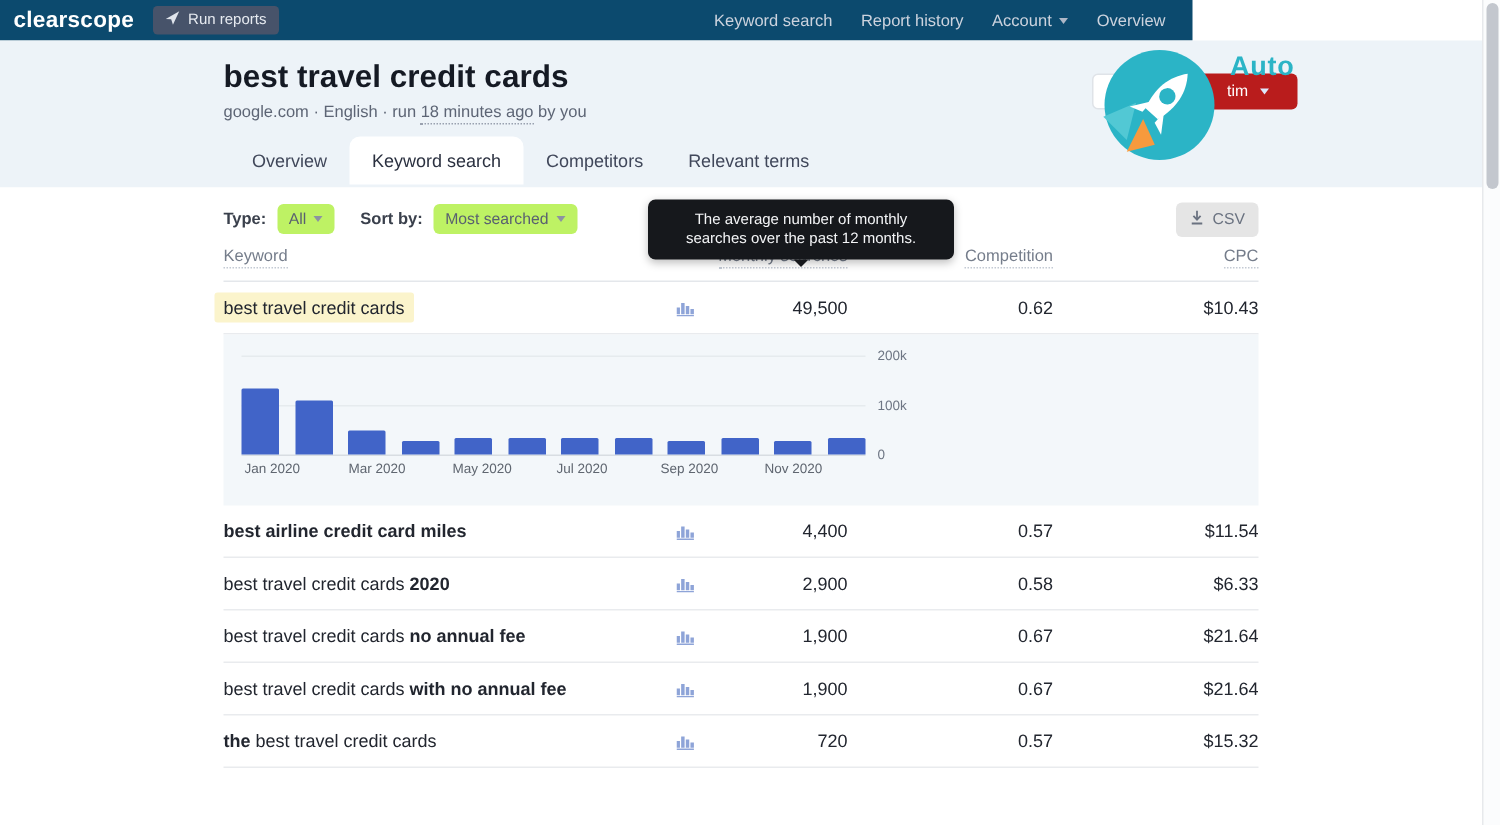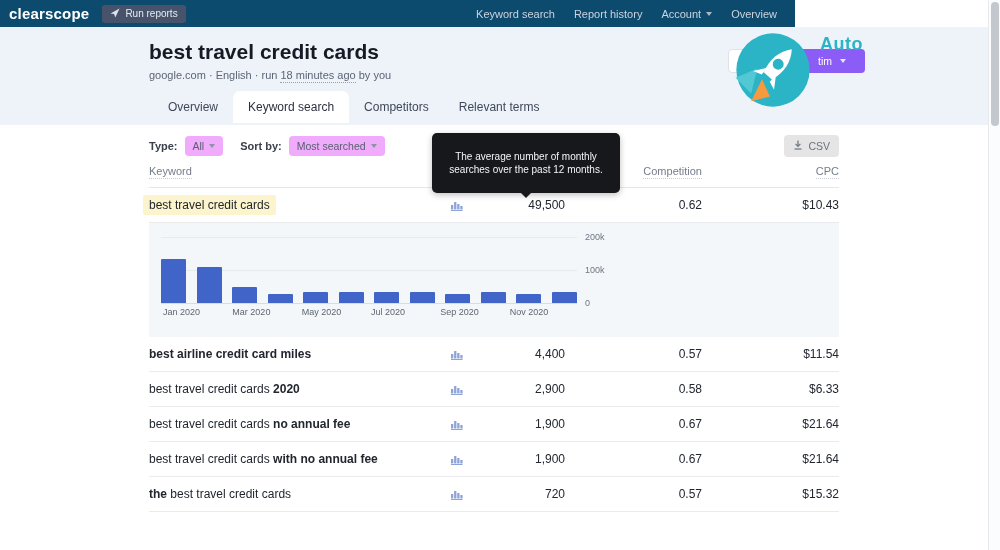--- a/index.html
+++ b/index.html
@@ -24,38 +24,38 @@
   .subtitle { margin-top:5px; font-size:11px; color:#5d6575; }
   .subtitle .dotted { border-bottom:1px dotted #99a1af; padding-bottom:1px; }
   .tabs { display:flex; margin-top:10px; margin-left:4px; }
   .tab { padding:9px 15px; font-size:12px; color:#40475a; cursor:pointer; }
   .tab.active { background:#ffffff; border-radius:7px 7px 0 0; color:#2b3140; }
 
   
   .obscured-input { position:absolute; left:728px; top:22px; width:78px; height:24px; background:#ffffff;
                     border:1px solid #dfe3e8; border-radius:4px; font-size:11.5px; color:#3a3f4a;
                     line-height:22px; padding-left:9px; }
-  .obscured-btn { position:absolute; left:799px; top:22px; width:66px; height:24px; background:#8b5cf6;
+  .obscured-btn { position:absolute; left:799px; top:22px; width:66px; height:24px; background:#b91c1c;
                   border-radius:4px; color:#ffffff; font-size:10.5px; display:flex; align-items:center;
                   justify-content:center; gap:8px; cursor:pointer; }
   .obscured-btn .chev { border-top-color:#dfe7fb; }
 
   
   .watermark { position:absolute; left:728px; top:26px; width:248px; height:78px; z-index:50; pointer-events:none; }
   .wm-rocket { position:absolute; left:6px; top:5px; }
   .wm-auto { position:absolute; left:92px; top:8px; font-size:18px; font-weight:bold; color:#2bb4c6; letter-spacing:.5px; }
   .wm-ranker { position:absolute; left:85px; top:20px; font-size:38px; font-weight:bold; color:#3a3e45; letter-spacing:-1px; }
 
   
   .main { position:absolute; left:0; top:125px; width:988px; height:425px; background:#ffffff; }
   .main-inner { position:relative; width:690px; margin:0 auto; }
 
   .controls { height:32px; display:flex; align-items:center; gap:7px; padding-top:10px; }
   .ctl-label { font-size:11px; color:#3a404c; font-weight:bold; }
-  .select { background:#f0abfc; border-radius:4px; padding:4px 8px; font-size:10.5px; color:#596070;
+  .select { background:#bef264; border-radius:4px; padding:4px 8px; font-size:10.5px; color:#596070;
             display:flex; align-items:center; gap:5px; cursor:pointer; }
   .select .chev { border-top-color:#8c93a1; }
   .sortby { margin-left:10px; }
   .csv-btn { margin-left:auto; background:#e5e5e5; border-radius:4px; padding:5px 9px; font-size:10.5px;
              color:#6a7280; display:flex; align-items:center; gap:5px; cursor:pointer; }
 
   .thead { height:31px; display:grid; grid-template-columns:300px 16px 100px 137px 137px; align-items:center;
            border-bottom:1px solid #e4e7eb; font-size:11px; color:#757d8b; }
   .th { border-bottom:1px dotted #c3cad4; padding-bottom:1px; justify-self:start; cursor:default; }
   .th-searches { grid-column:2/4; justify-self:end; }
@@ -76,22 +76,22 @@
   .gridline.base { background:#d8dde2; }
   .bars { position:absolute; left:12px; top:14px; width:416px; height:66px; display:flex;
           justify-content:space-between; align-items:flex-end; }
   .bar { width:25px; background:#4164c8; border-radius:1px 1px 0 0; }
   .ylabels { position:absolute; left:436px; top:0; width:40px; height:100%; }
   .ylab { position:absolute; font-size:9px; color:#6e7684; }
   .xlabels { position:absolute; left:14px; top:84px; width:416px; display:flex;justify-content:flex-end; }
   .xlab { flex:1; font-size:9px; color:#5f6670; text-align:left; }
 
   
-  .tooltip { position:absolute; left:283px; top:8px; width:188px; background:#16181c; color:#f4f5f7;
-             font-size:10px; line-height:13px; text-align:center; padding:17px 10px; border-radius:5px;
+  .tooltip { position:absolute; left:283px; top:8px; width:204px; background:#16181c; color:#f4f5f7;
+             font-size:10px; line-height:13px; text-align:center; padding:7px 10px; border-radius:5px;
              z-index:40; box-shadow:0 2px 6px rgba(0,0,0,.25); }
   .tooltip:after { content:""; position:absolute; left:50%; bottom:-5px; margin-left:-5px; width:0; height:0;
                    border-left:5px solid transparent; border-right:5px solid transparent; border-top:5px solid #16181c; }
 
   
   .scrollbar { position:absolute; right:0; top:0; width:12px; height:550px; background:#fbfcfd;
                border-left:1px solid #e7e9ec; }
   .scroll-thumb { position:absolute; left:2px; top:2px; width:8px; height:124px; background:#c3c7ce;
                   border-radius:4px; cursor:grab; }
 </style>

